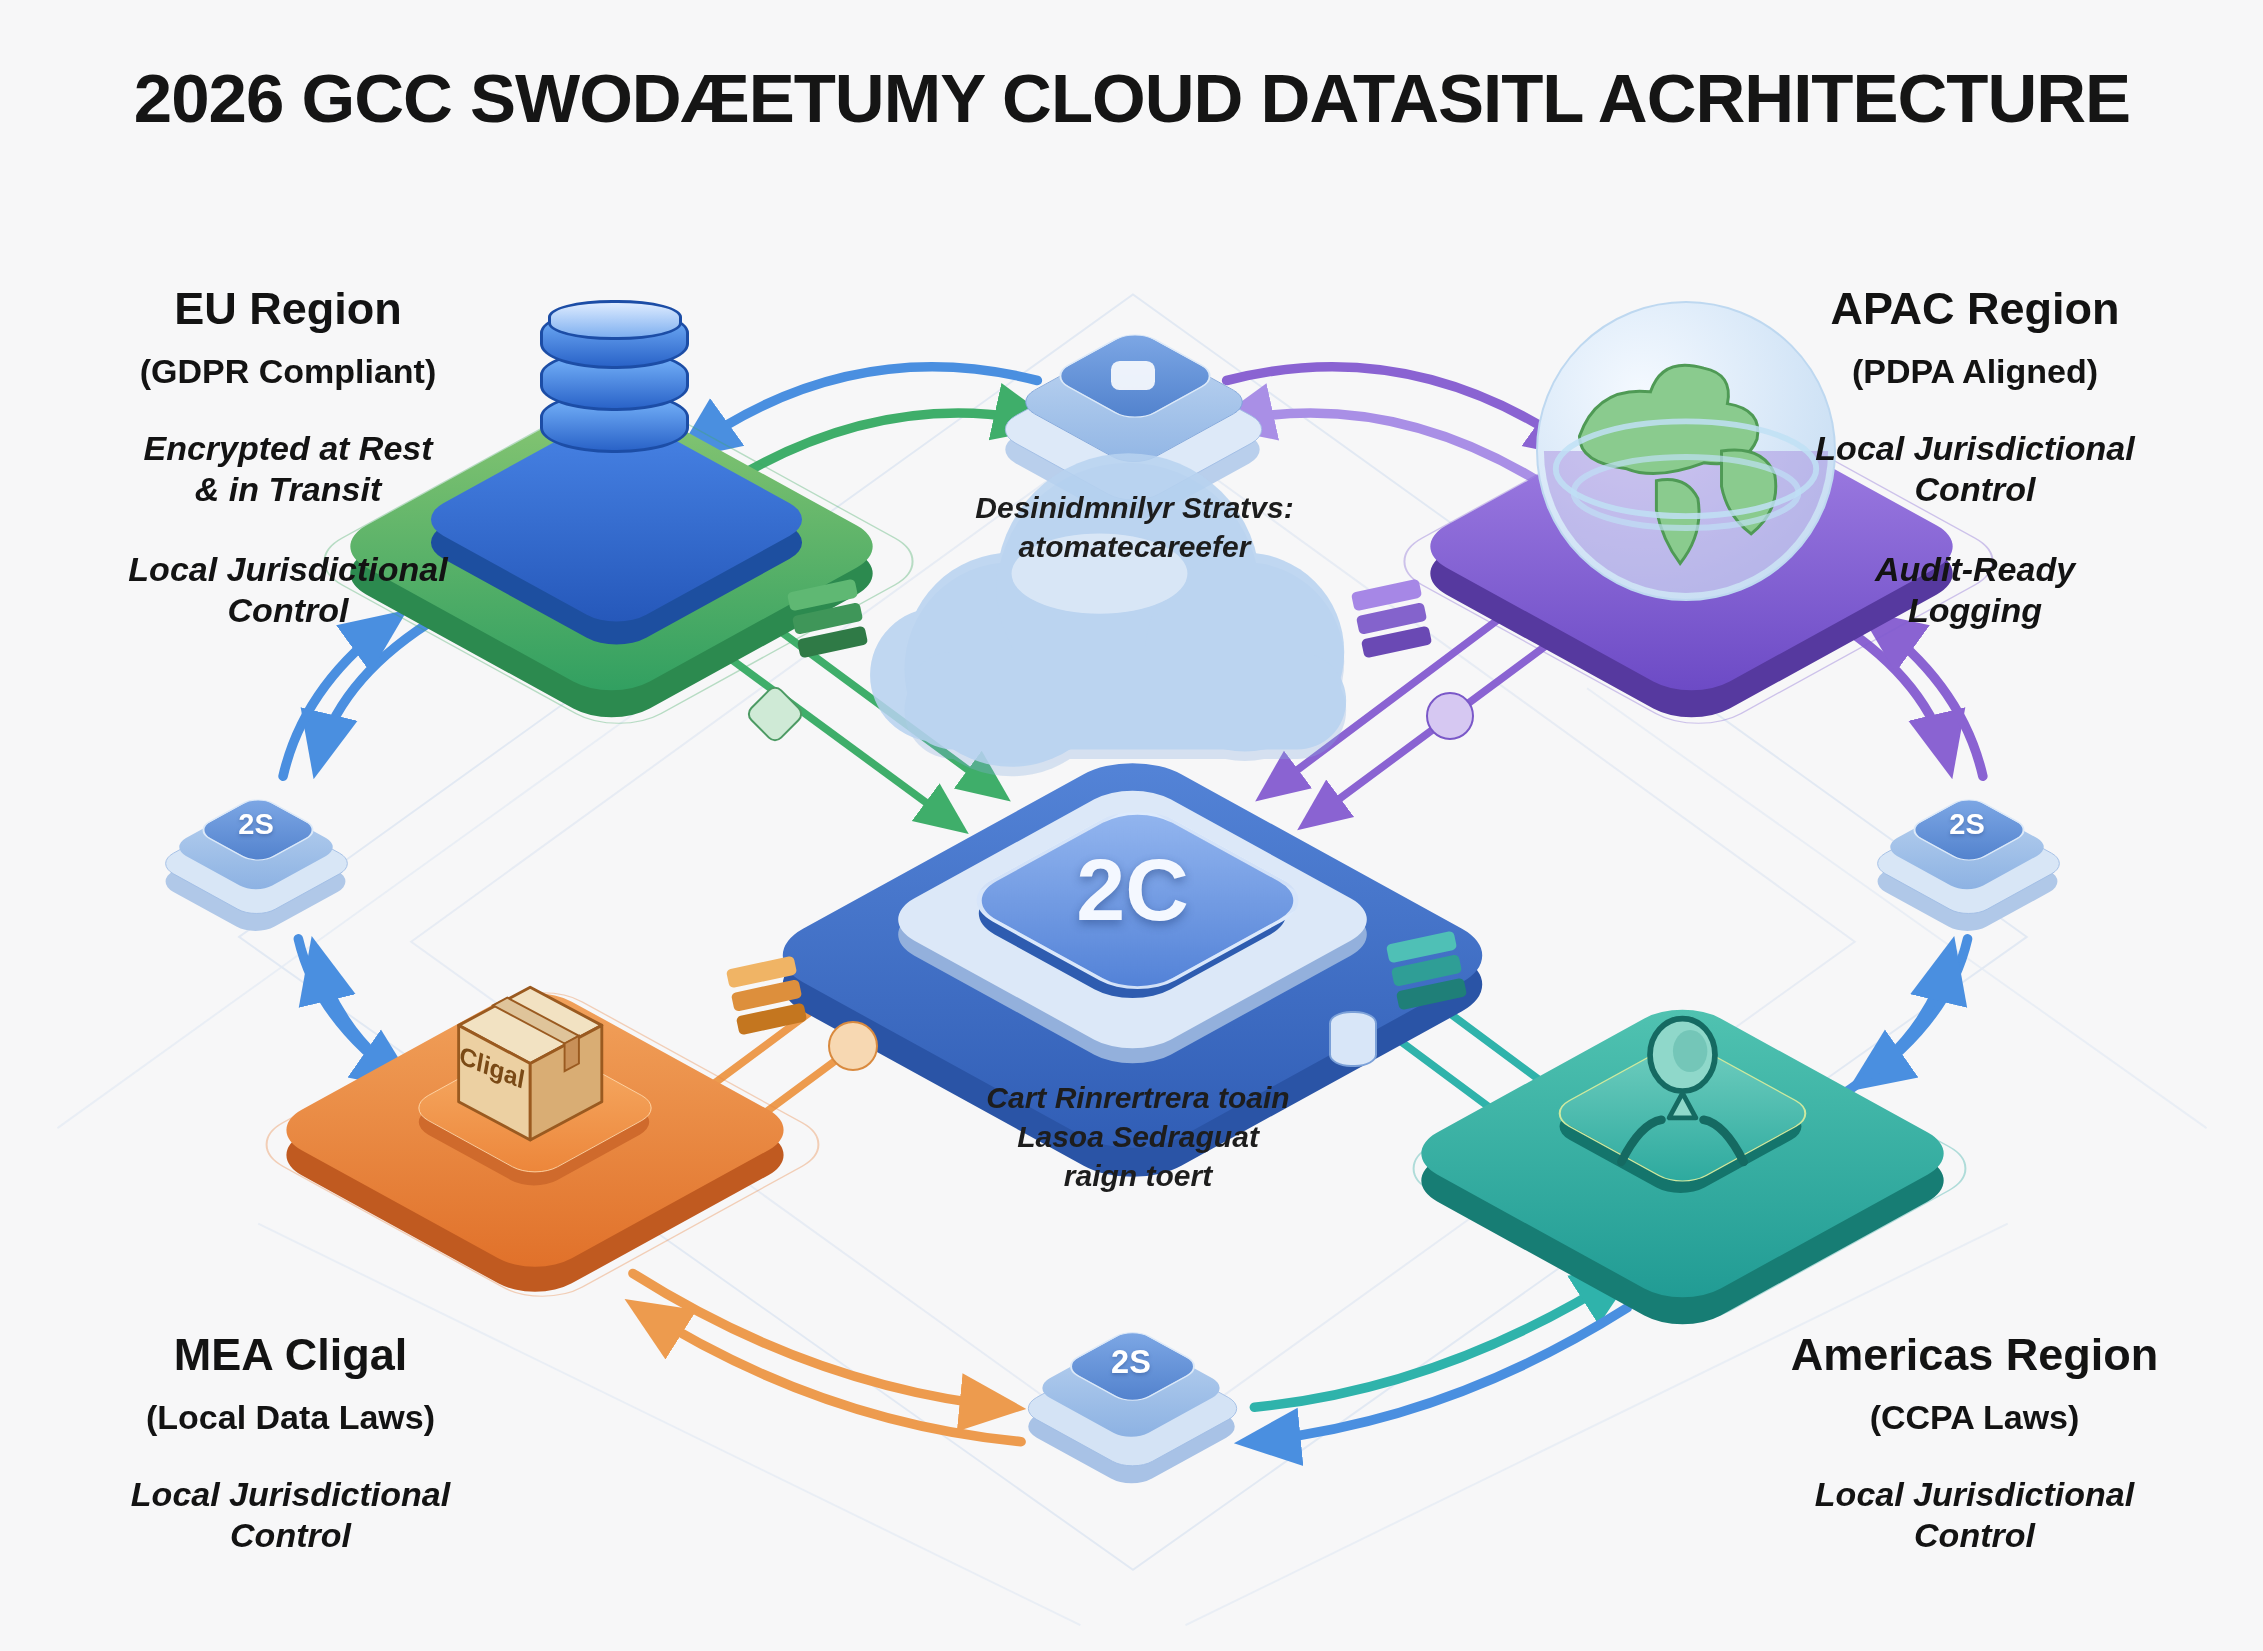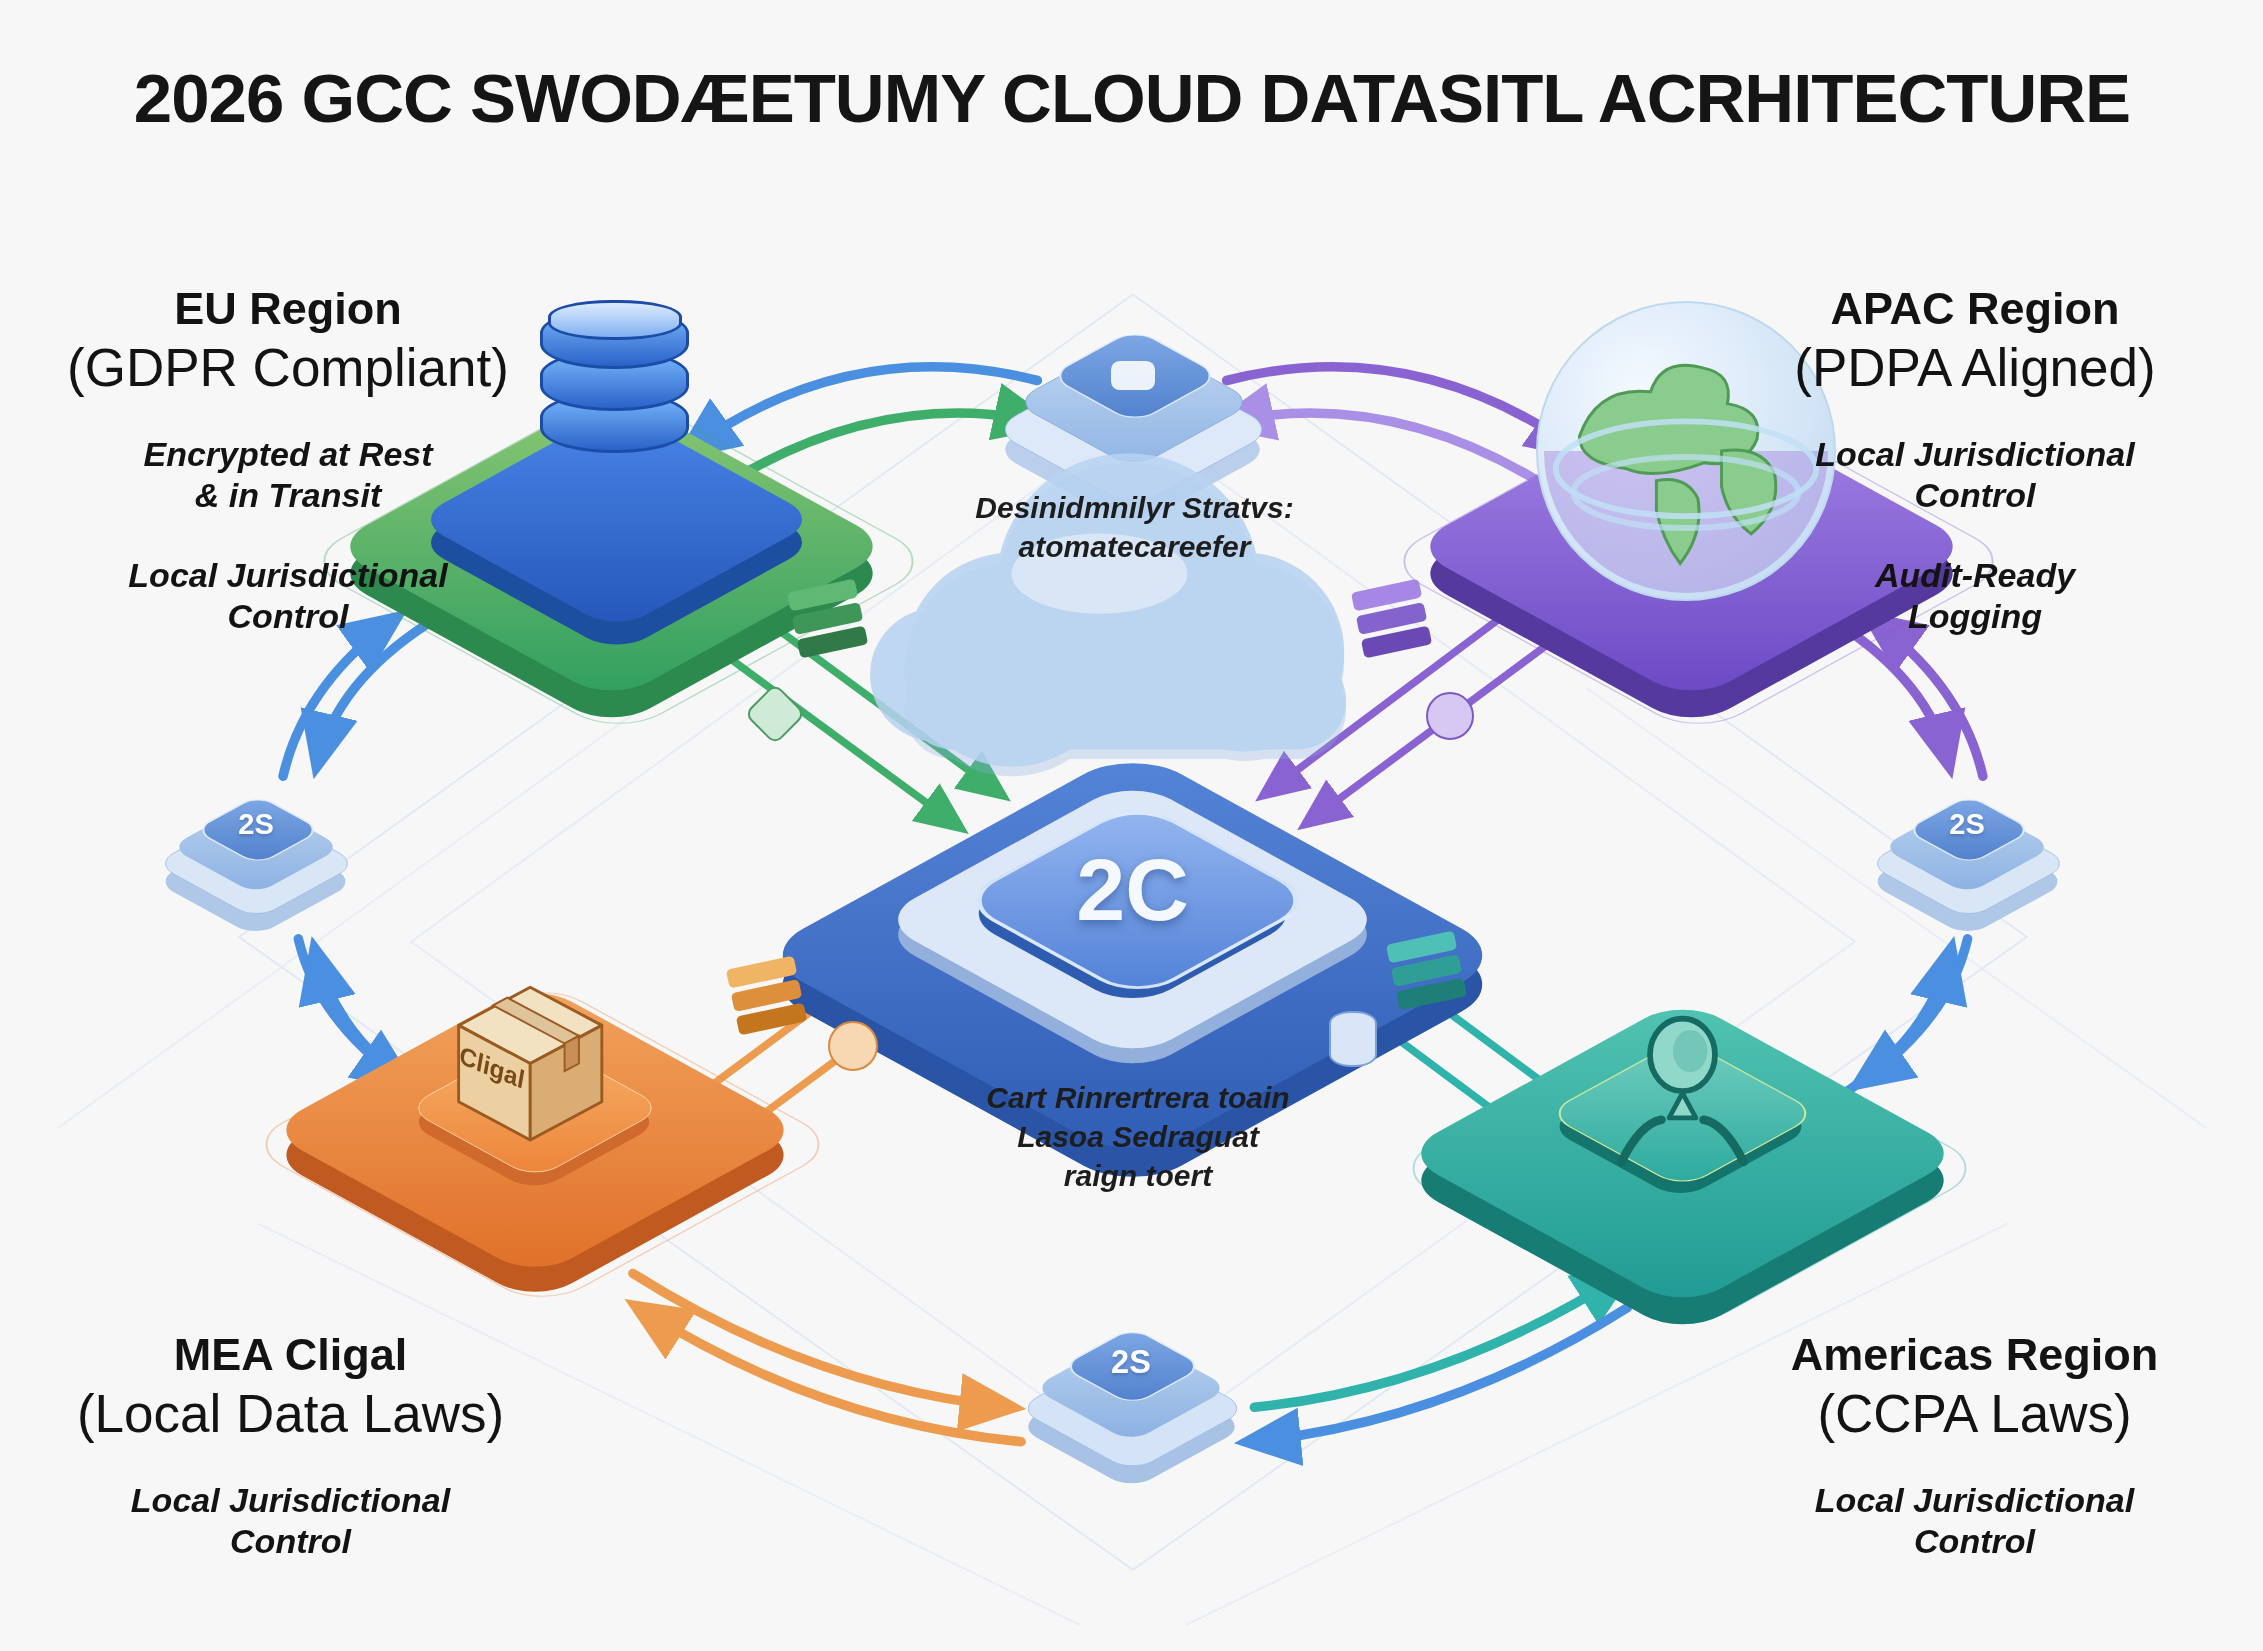--- a/index.html
+++ b/index.html
@@ -8,21 +8,21 @@
     background:#f7f7f8;
     font-family:"Liberation Sans", sans-serif;
   }
   svg.layer{position:absolute;left:0;top:0;pointer-events:none;}
   .title{position:absolute;left:0;right:0;top:59px;text-align:center;
     font-size:69px;font-weight:800;color:#151515;letter-spacing:-1px;}
   .subtitle{position:absolute;left:0;right:0;top:149px;text-align:center;
     font-size:38px;font-weight:600;color:#262626;}
   .rg{position:absolute;text-align:center;color:#131313;}
   .rg-name{font-size:45px;font-weight:800;line-height:1.05;}
-  .rg-comp{font-size:53px;font-weight:400;margin-top:8px;line-height:1.05;}
+  .rg-comp{font-size:34px;font-weight:700;margin-top:22px;line-height:1.05;}
   .rg-feat{font-size:34px;font-weight:700;margin-top:38px;line-height:1.22;}
   .pre{white-space:pre-line;font-style:italic;}
   .note{position:absolute;text-align:center;font-size:30px;font-weight:600;
     color:#1d1d1d;line-height:1.3;}
   .iso{position:absolute;transform:scaleY(0.55) rotate(45deg);}
   .lbl{position:absolute;text-align:center;color:#ffffff;font-weight:800;}
   .core-lbl{font-size:88px;color:#f4f8ff;text-shadow:0 3.8px 9.6px rgba(27,58,118,.45);}
   .relay-lbl{font-size:29px;text-shadow:0 1.9px 3.8px rgba(40,70,130,.4);}
   .dbstack{position:absolute;width:143px;height:163px;}
   .cyl{position:absolute;left:0;width:143px;height:55px;border-radius:72px/25px;

